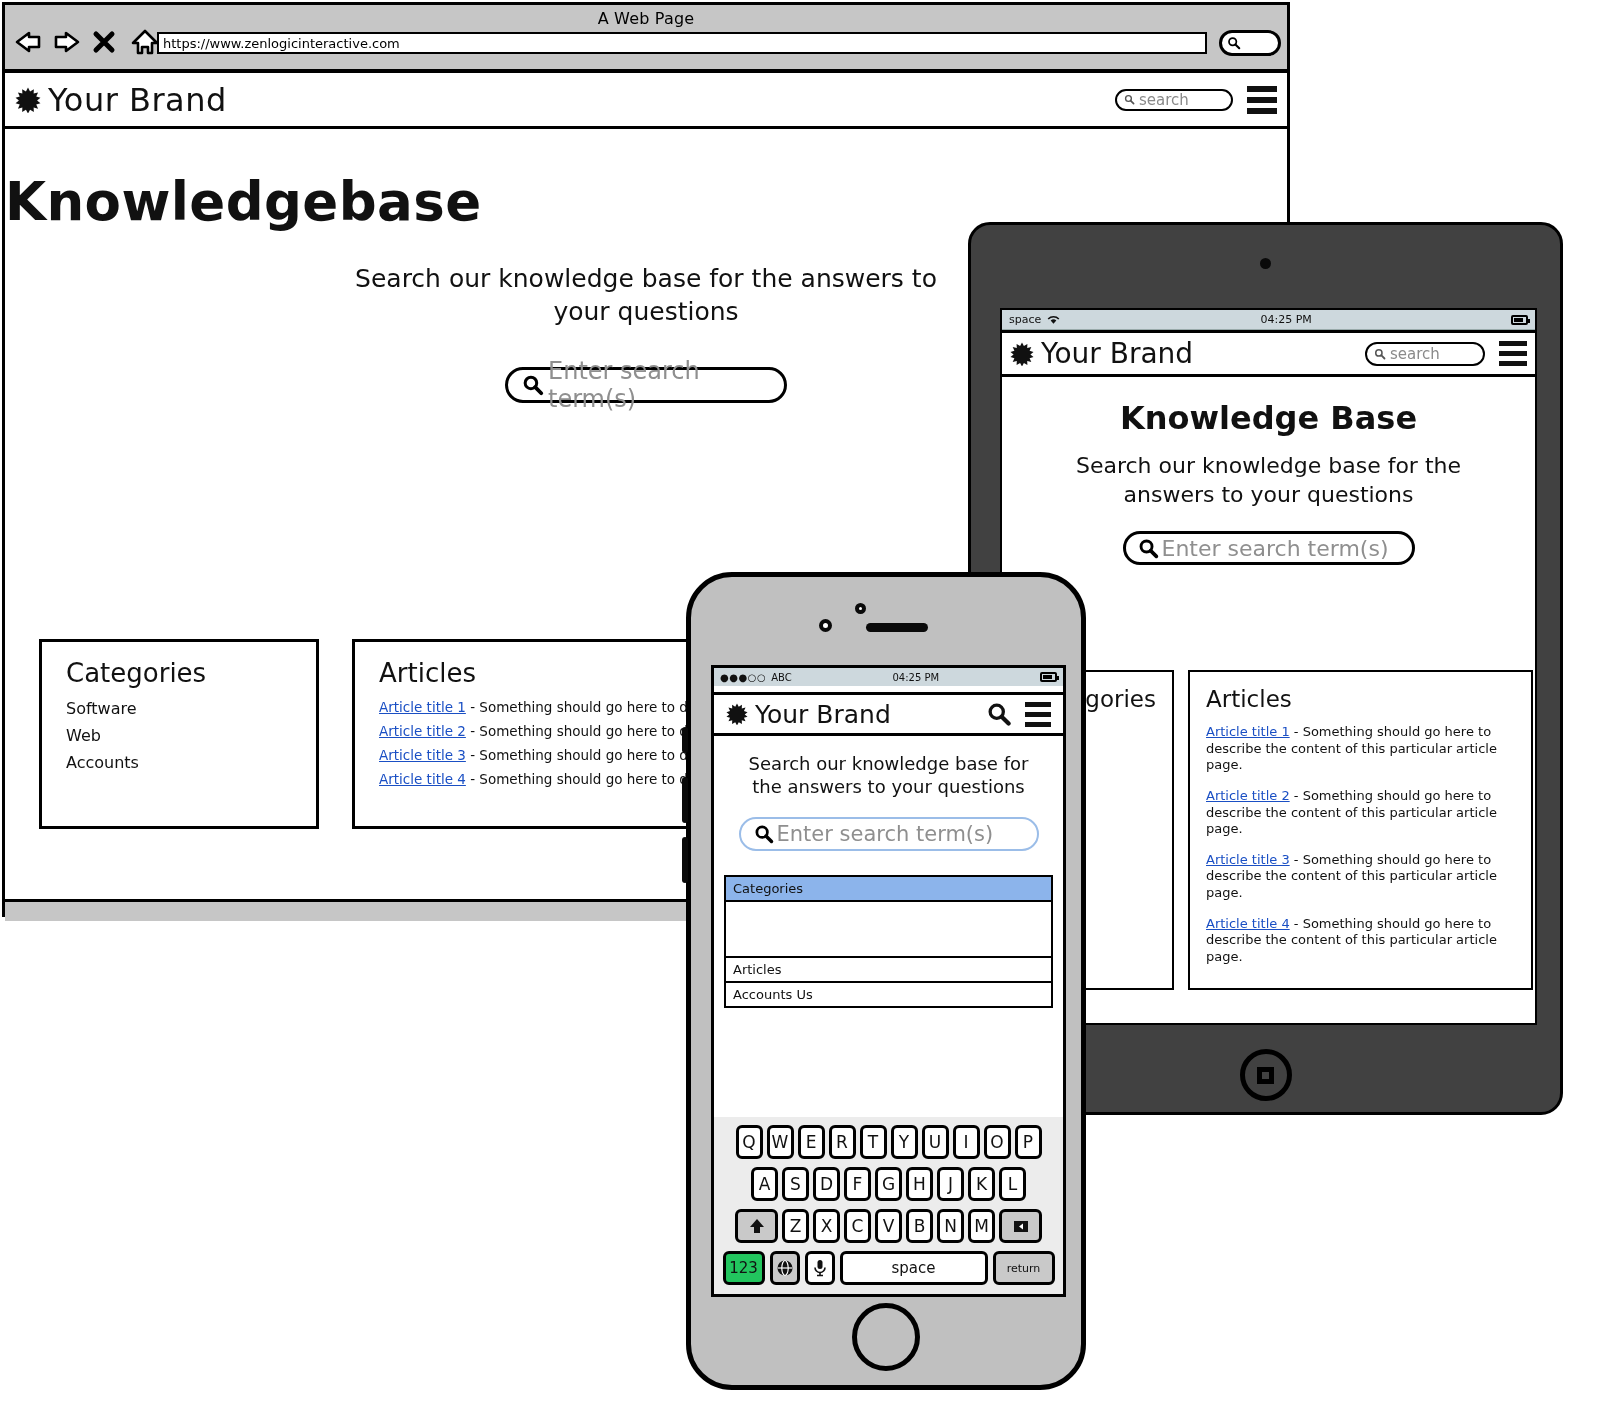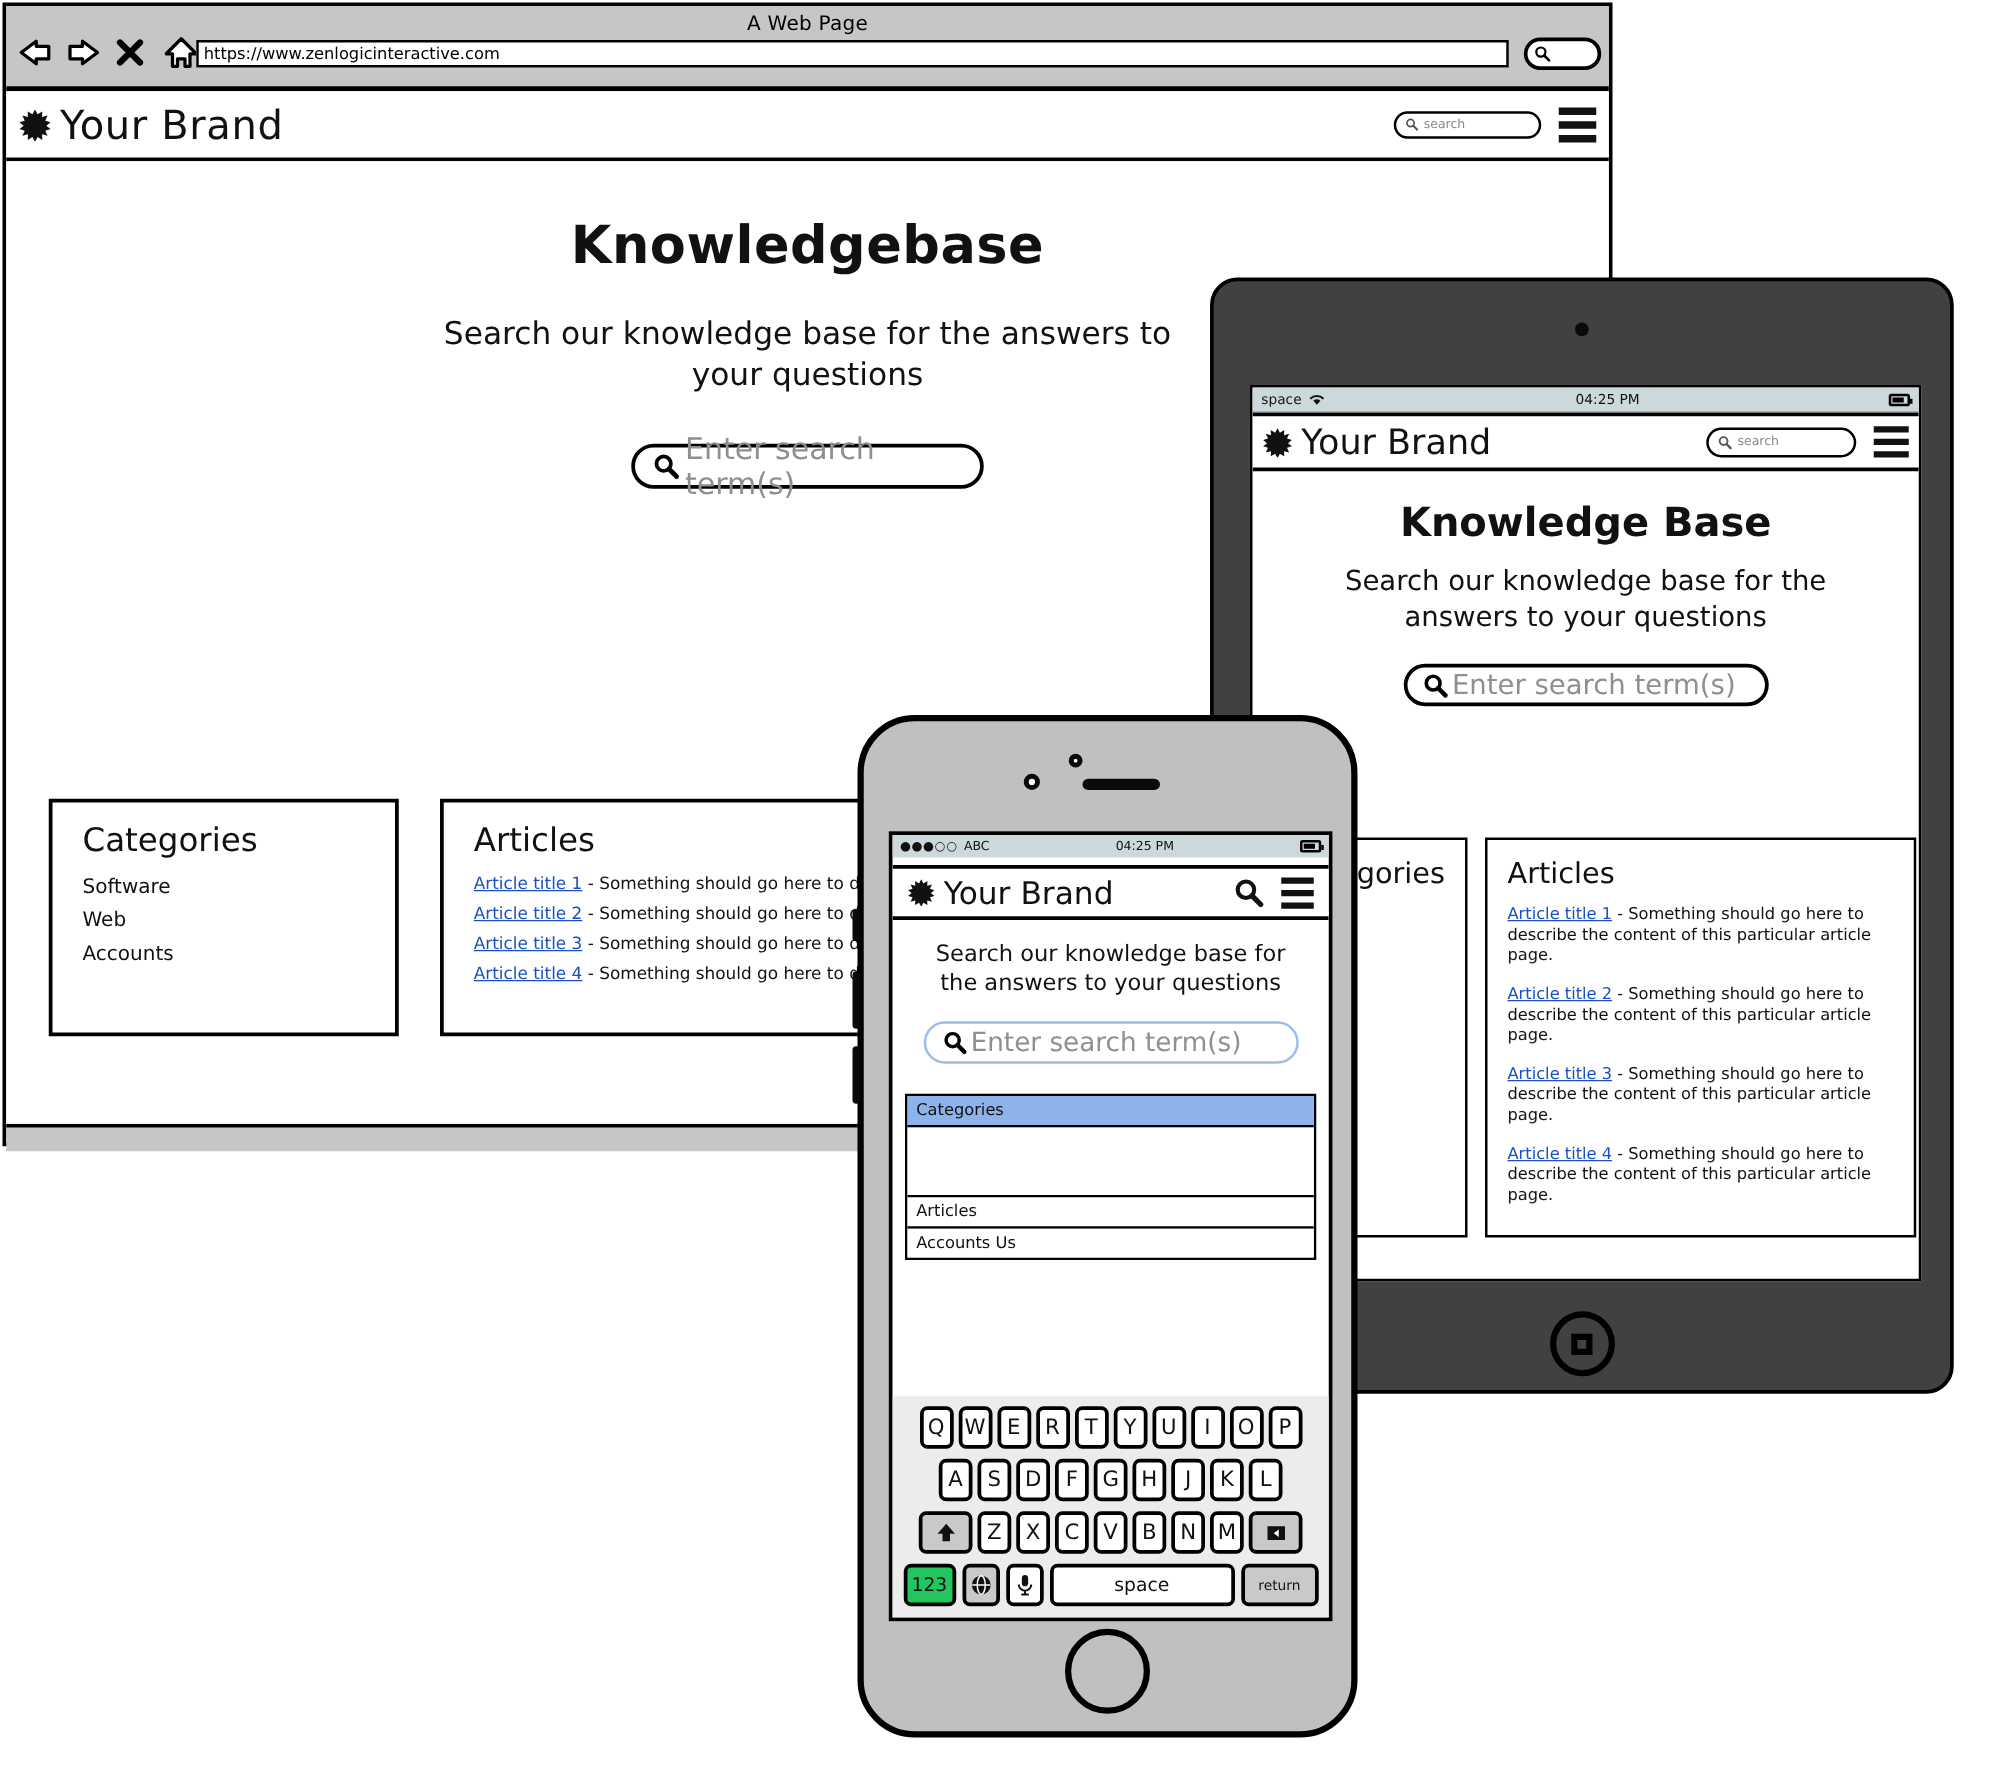--- a/index.html
+++ b/index.html
@@ -49,28 +49,28 @@
     border-bottom: 3px solid #000;
     display: flex; align-items: center; padding: 0 10px;
   }
   .brand { display: flex; align-items: center; gap: 7px; }
   .brand-text { font-size: 32px; color: #111; font-family: "DejaVu Sans", sans-serif; font-weight: 400; letter-spacing: .5px;}
   .hdr-right { margin-left: auto; display: flex; align-items: center; gap: 14px; }
   .pill-search {
     width: 118px; height: 22px; border: 2px solid #000; border-radius: 12px;
     background: #fff; display: flex; align-items: center; gap: 4px; padding-left: 7px;
   }
-  .pill-search .ph { font-size: 10px; color: #8a8a8a; }
+  .pill-search .ph { font-size: 15px; color: #8a8a8a; }
   .hamburger { display: flex; flex-direction: column; gap: 5px; }
   .hamburger i { display: block; background: #111; }
 
   .desk-body { position: relative; height: 770px; background: #fff; overflow: hidden; }
   .kb-title {
-    text-align: center; margin-top: 42px;
-    font-size: 42px; color: #111; letter-spacing: .4px;
+    margin-top: 42px;
+    font-size: 53px; color: #111; letter-spacing: .4px;
   }
   .kb-sub {
     margin: 30px auto 0; width: 600px; text-align: center;
     font-size: 25px; line-height: 1.33; color: #111;
   }
   .search-box-lg {
     margin: 38px auto 0; width: 282px; height: 36px;
     border: 3px solid #000; border-radius: 19px; background: #fff;
     display: flex; align-items: center; padding-left: 14px; gap: 4px;
   }

